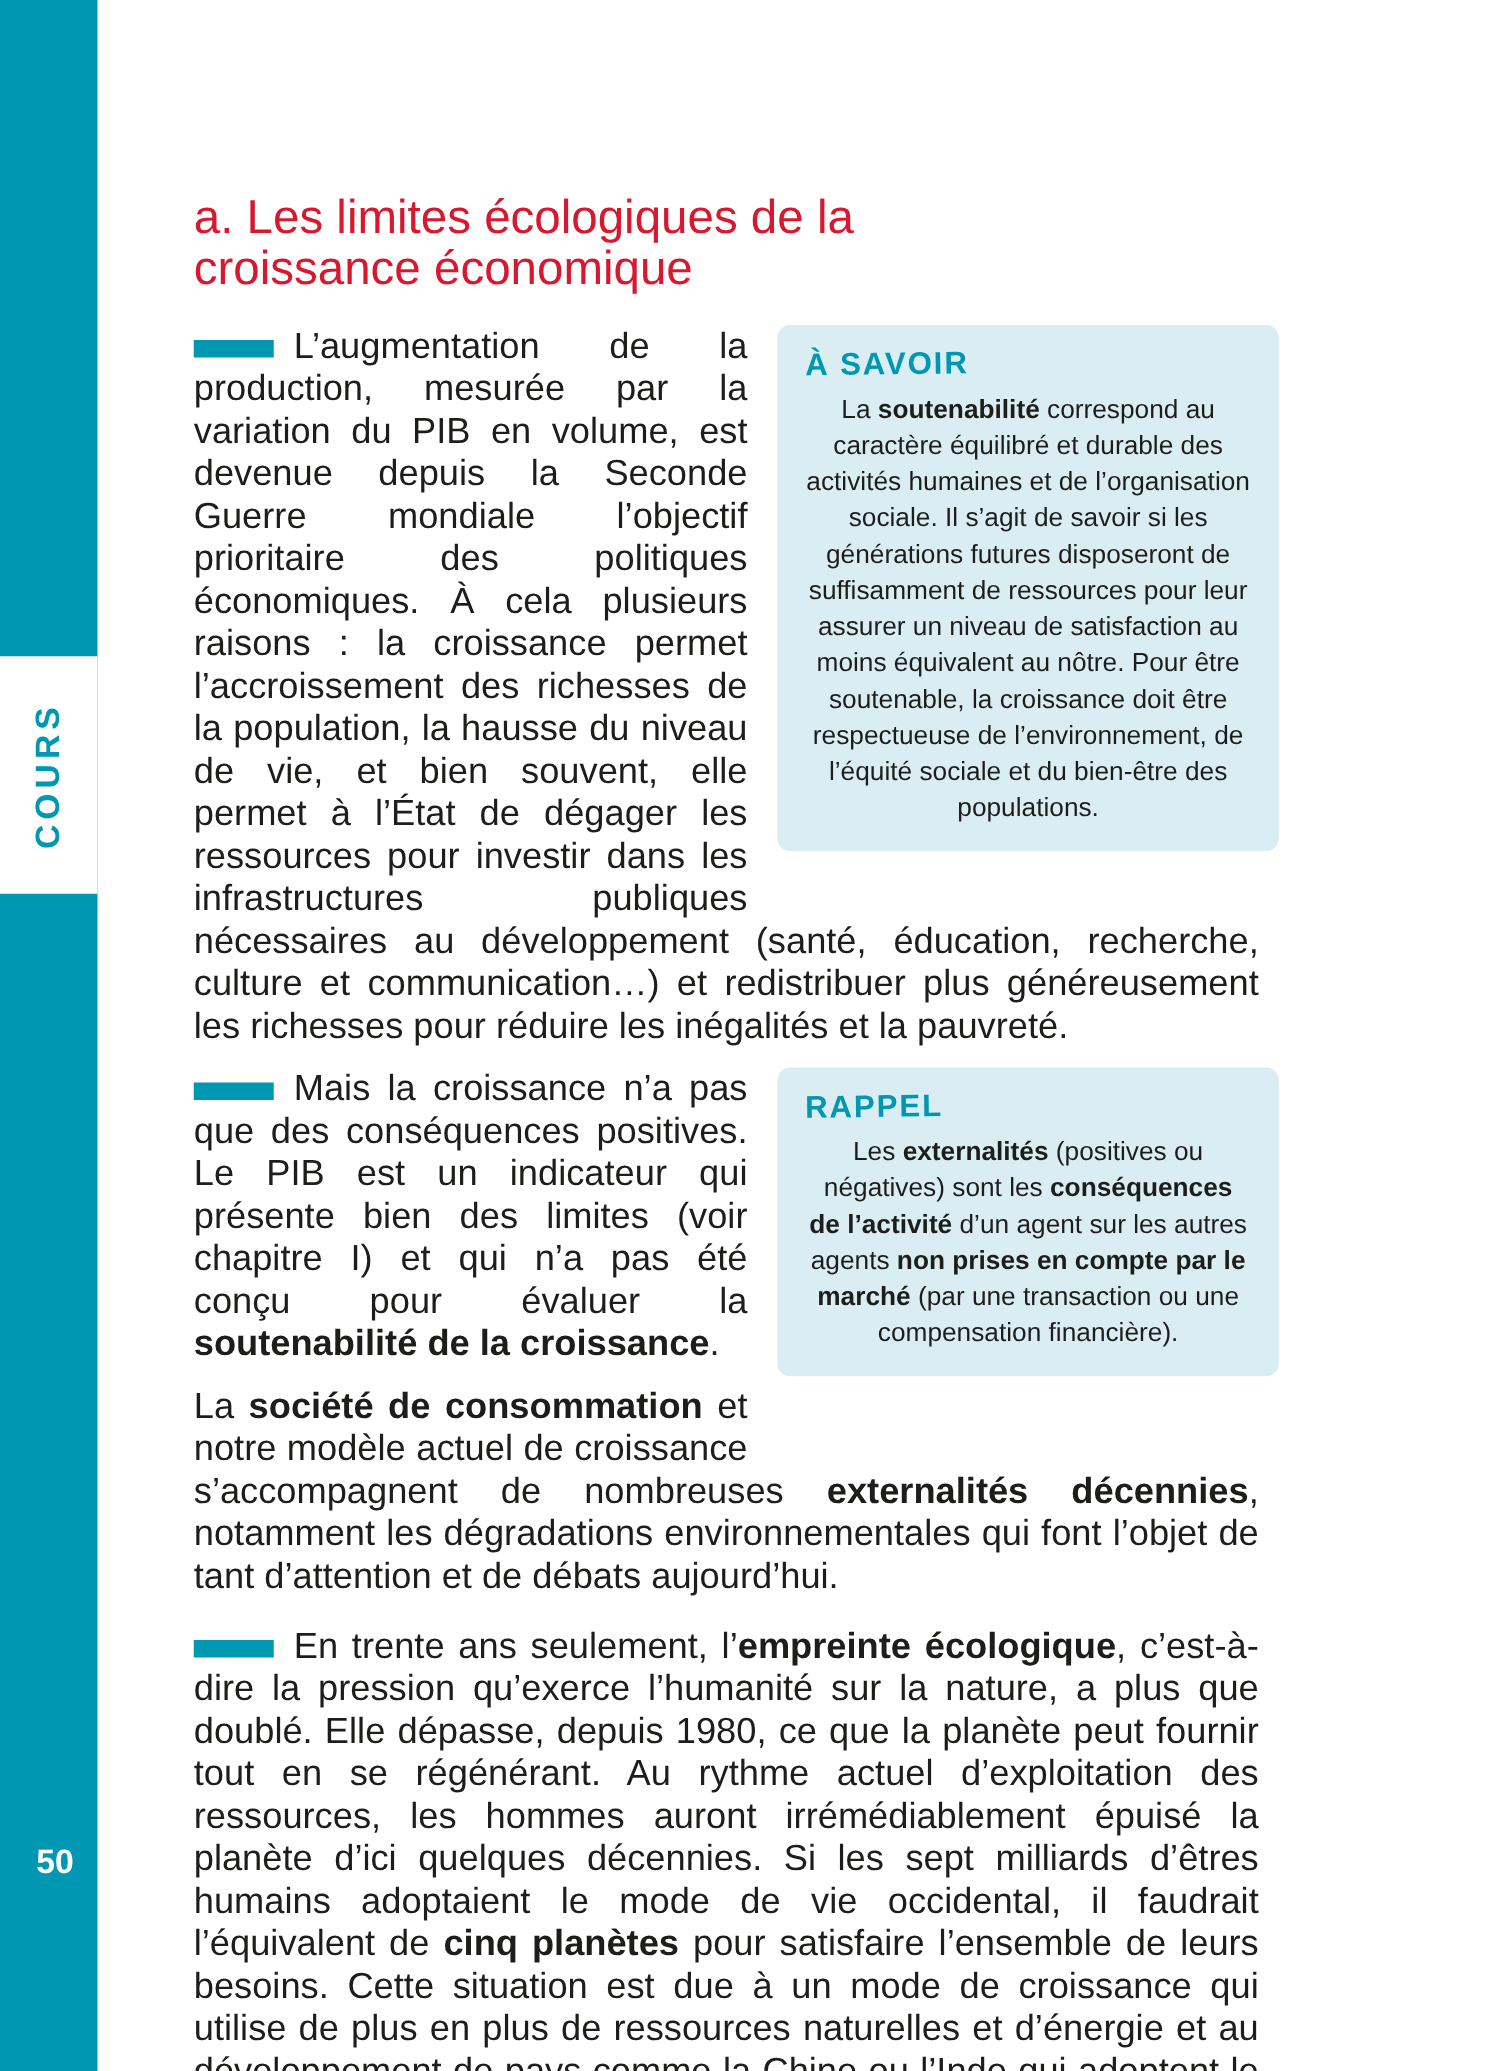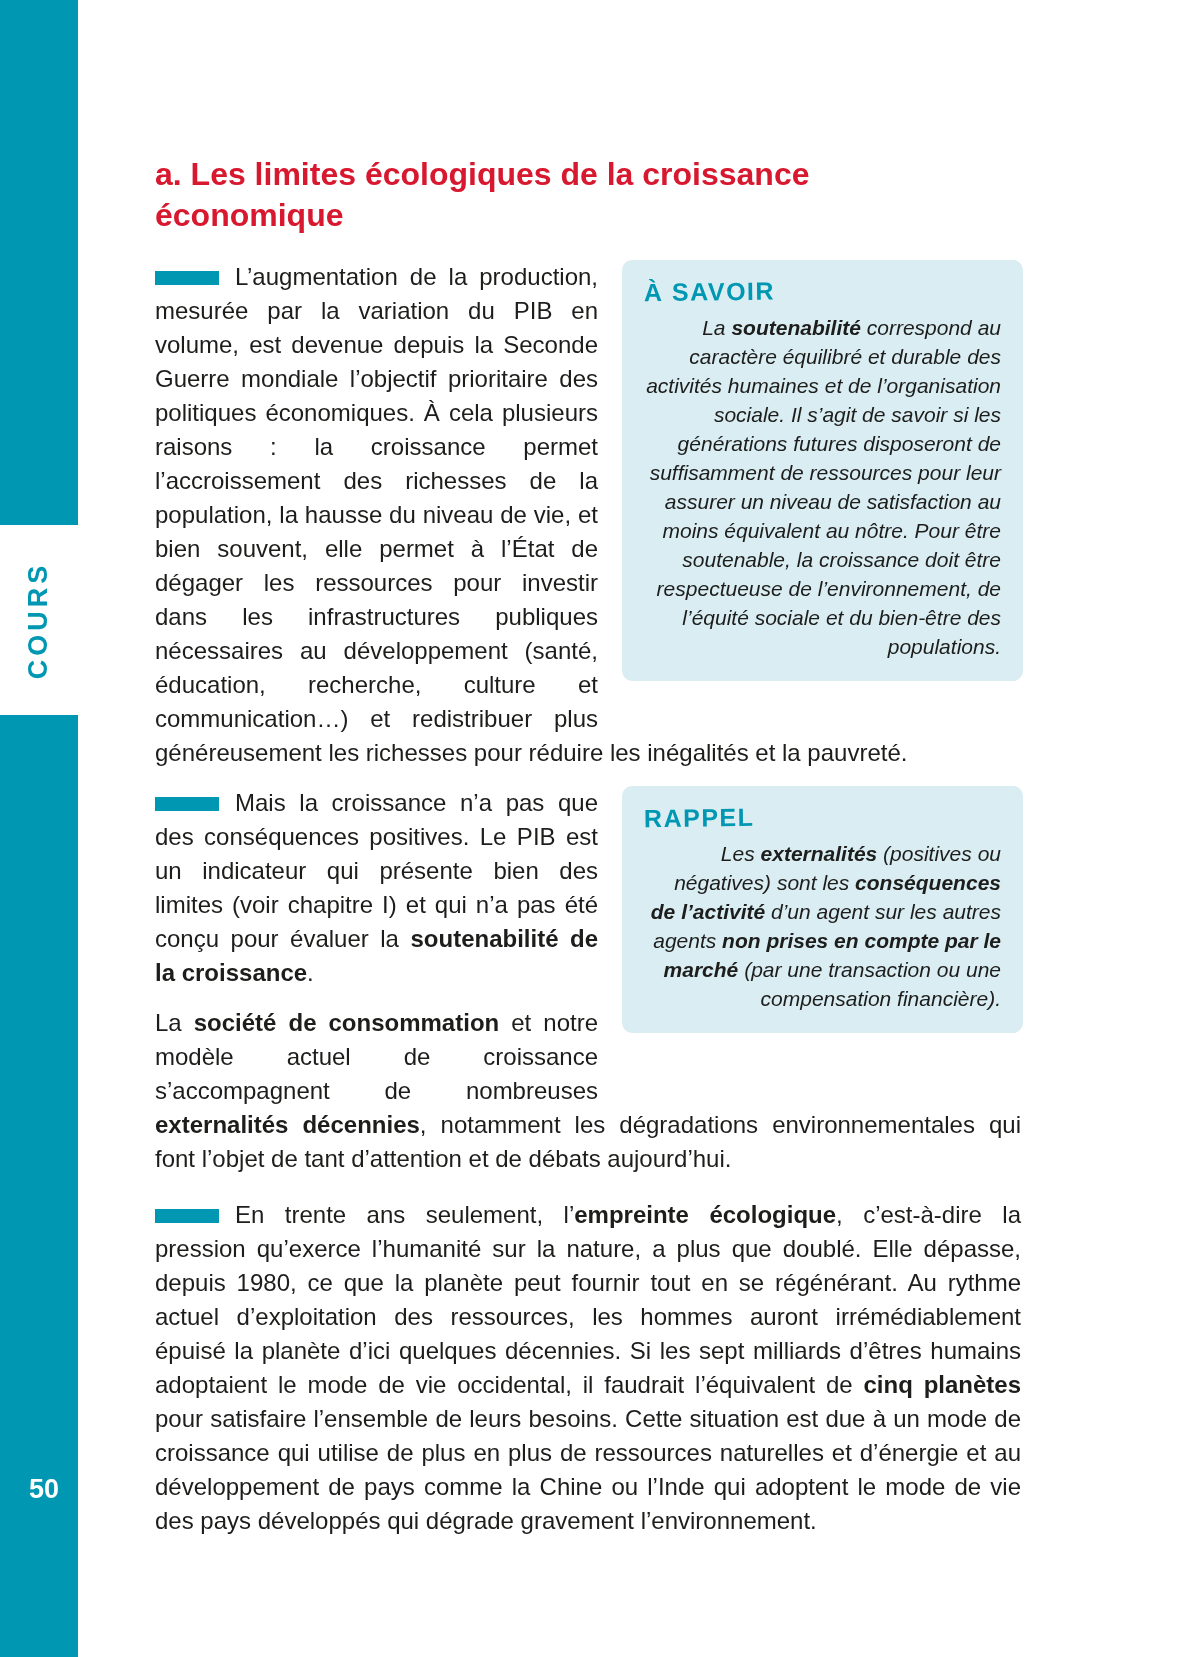--- a/index.html
+++ b/index.html
@@ -71,23 +71,23 @@
     justify-content: center;
     font-size: 33px;
     font-weight: bold;
     margin-right: 15px;
     vertical-align: -8px;
   }
   .section-title {
     margin: 18px 0 24px 0;
     max-width: 690px;
     color: #d7182f;
-    font-size: 32px;
+    font-size: 38px;
     line-height: 41px;
-    font-weight: bold;
+    font-weight: normal;
   }
 
   
   .note-box {
     float: right;
     clear: right;
     width: 401px;
     background: #d9edf3;
     border-radius: 10px;
     padding: 16px 22px 20px 22px;
@@ -99,28 +99,27 @@
     font-weight: bold;
     font-size: 25px;
     letter-spacing: 1.5px;
     margin-bottom: 8px;
     transform: rotate(-0.7deg);
   }
   .note-text {
     font-size: 21px;
     line-height: 29px;
     color: #1d1d1b;
-    text-align: right;
-    font-style: italic;
+    text-align: center;
   }
 
   
   .para {
-    margin: 0 2px 16px 0;
-    font-size: 24px;
+    margin: 0 16px 16px 0;
+    font-size: 29px;
     line-height: 34px;
     text-align: justify;
     color: #1d1d1b;
   }
   .para.full { clear: right; padding-top: 6px; }
   .dash {
     display: inline-block;
     width: 64px; height: 14px;
     background: #0097b2;
     margin-right: 16px;

